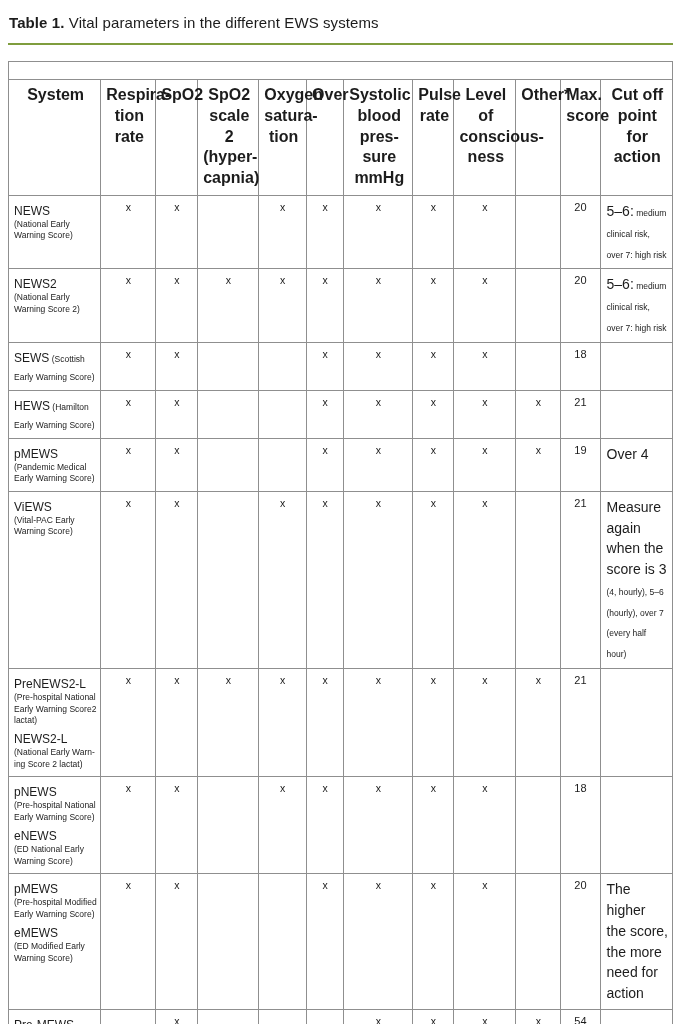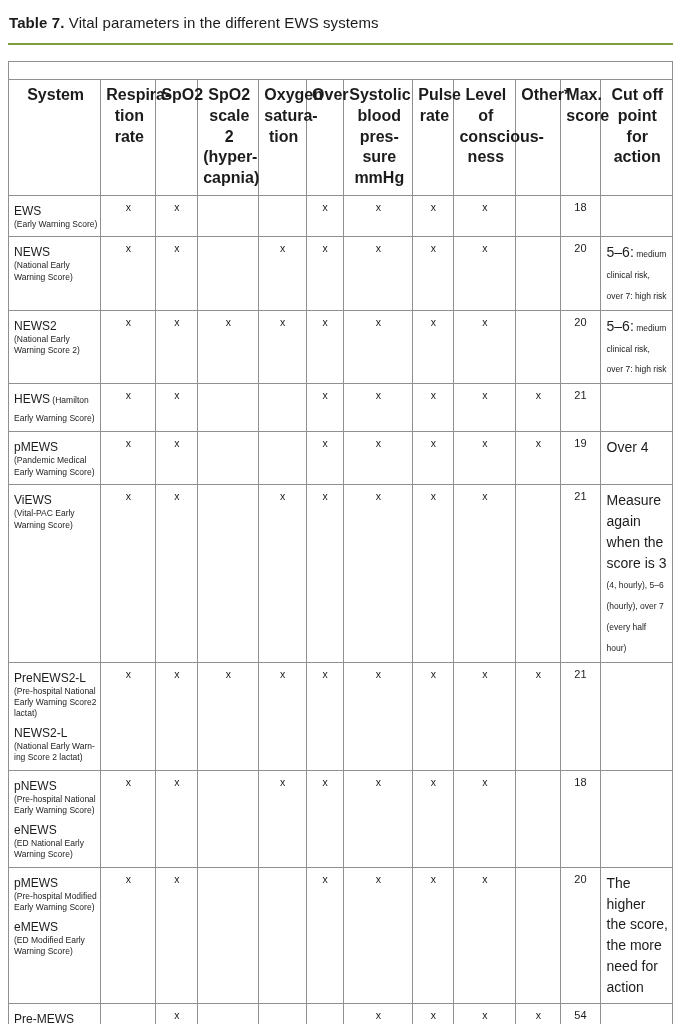--- a/index.html
+++ b/index.html
@@ -43,21 +43,21 @@
   td.cutoff-cell { padding: 5px 4px 5px 6px; line-height: 1.3; }
   .cut-main { font-size: 14px; }
   .cut-small { font-size: 8.5px; line-height: 1.4; }
 </style>
 </head>
 <body>
 
 <div class="page">
 
   <div class="table-title">
-    <span class="title-label">Table 7.</span><span> Vital parameters in the different EWS systems</span>
+    <span class="title-label">Table 1.</span><span> Vital parameters in the different EWS systems</span>
   </div>
 
   <div class="green-rule top"></div>
 
   <table class="ews">
     <colgroup>
       <col style="width:13.9%">
         <col style="width:8.3%">
         <col style="width:6.3%">
       <col style="width:9.2%">
@@ -98,36 +98,20 @@
           <th class="col-h">Max.
 score</th>
           <th class="col-h">Cut off
 point for
 action</th>
         </tr>
     </thead>
     <tbody id="table-body">
         <tr>
           <td class="system-cell">
-            <div class="sys-block"><span class="sys-name">EWS</span><div class="sys-sub">(Early Warning Score)</div></div>
-          </td>
-          <td class="mark-cell">x</td>
-          <td class="mark-cell">x</td>
-          <td class="mark-cell"></td>
-          <td class="mark-cell"></td>
-          <td class="mark-cell">x</td>
-          <td class="mark-cell">x</td>
-          <td class="mark-cell">x</td>
-          <td class="mark-cell">x</td>
-          <td class="mark-cell"></td>
-          <td class="max-cell">18</td>
-          <td class="cutoff-cell"></td>
-        </tr>
-        <tr>
-          <td class="system-cell">
             <div class="sys-block"><span class="sys-name">NEWS</span><div class="sys-sub">(National Early
 Warning Score)</div></div>
           </td>
           <td class="mark-cell">x</td>
           <td class="mark-cell">x</td>
           <td class="mark-cell"></td>
           <td class="mark-cell">x</td>
           <td class="mark-cell">x</td>
           <td class="mark-cell">x</td>
           <td class="mark-cell">x</td>
@@ -145,20 +129,37 @@
           <td class="mark-cell">x</td>
           <td class="mark-cell">x</td>
           <td class="mark-cell">x</td>
           <td class="mark-cell">x</td>
           <td class="mark-cell">x</td>
           <td class="mark-cell">x</td>
           <td class="mark-cell">x</td>
           <td class="mark-cell"></td>
           <td class="max-cell">20</td>
           <td class="cutoff-cell"><span class="cut-main">5–6:</span><span class="cut-small"> medium clinical risk, over 7: high risk</span></td>
+        </tr>
+        <tr>
+          <td class="system-cell">
+            <div class="sys-block"><span class="sys-name">SEWS</span><span class="sys-sub"> (Scottish
+Early Warning Score)</span></div>
+          </td>
+          <td class="mark-cell">x</td>
+          <td class="mark-cell">x</td>
+          <td class="mark-cell"></td>
+          <td class="mark-cell"></td>
+          <td class="mark-cell">x</td>
+          <td class="mark-cell">x</td>
+          <td class="mark-cell">x</td>
+          <td class="mark-cell">x</td>
+          <td class="mark-cell"></td>
+          <td class="max-cell">18</td>
+          <td class="cutoff-cell"></td>
         </tr>
         <tr>
           <td class="system-cell">
             <div class="sys-block"><span class="sys-name">HEWS</span><span class="sys-sub"> (Hamilton
 Early Warning Score)</span></div>
           </td>
           <td class="mark-cell">x</td>
           <td class="mark-cell">x</td>
           <td class="mark-cell"></td>
           <td class="mark-cell"></td>

